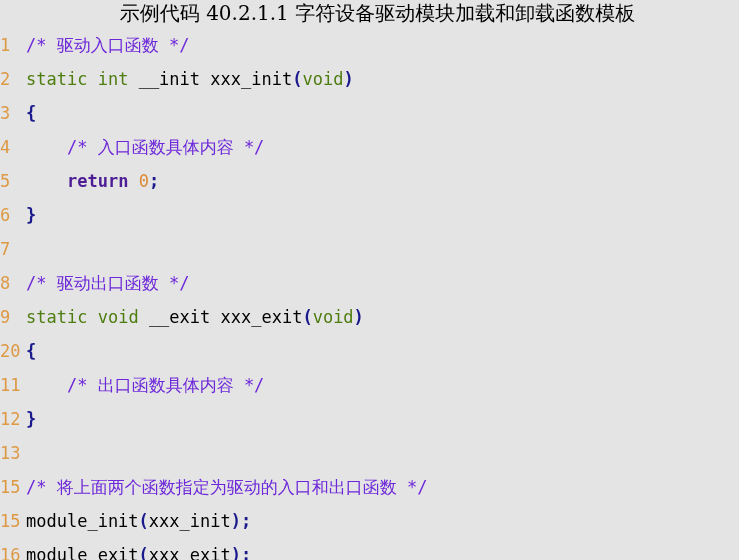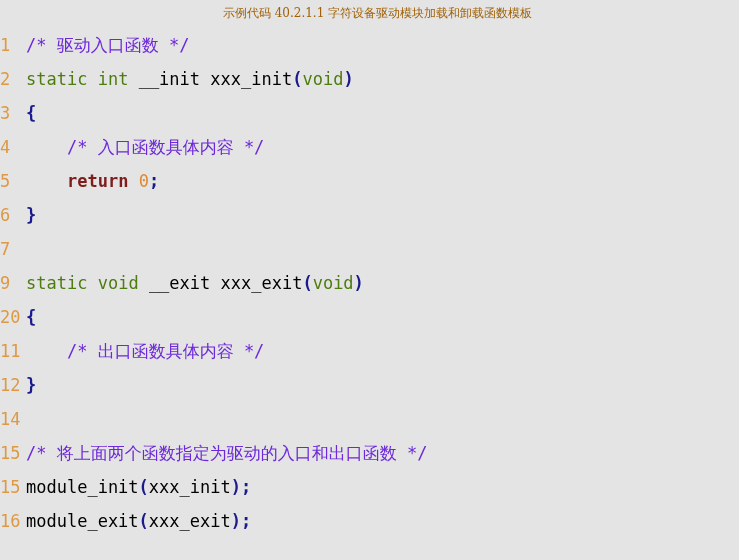--- a/index.html
+++ b/index.html
@@ -9,23 +9,23 @@
   }
   body {
     width: 739px;
     height: 560px;
     overflow: hidden;
     font-family: "DejaVu Sans Mono", "Liberation Mono", monospace;
   }
 
   #caption {
     text-align: center;
-    color: #a16207;
+    color: #000000;
     font-family: "DejaVu Serif", "Liberation Serif", serif;
-    font-size: 12px;
+    font-size: 20px;
     line-height: 26px;
     height: 26px;
     white-space: nowrap;
     letter-spacing: 0px;
     padding-left: 16px;
   }
 
   #code {
     padding-top: 2px;
   }
@@ -46,40 +46,41 @@
     font-family: "DejaVu Sans Mono", "Liberation Mono", monospace;
   }
 
   .code-text {
     display: inline;
   }
 
   
   .cm  { color: #6d28d9; }            
   .kw  { color: #4d7c0f; }            
-  .kw2 { color: #7f1d1d; font-weight: bold; }  
+  .kw2 { color: #4c1d95; font-weight: bold; }  
   .id  { color: #000000; }            
   .pn  { color: #1a1a8c; font-weight: bold; }  
   .num { color: #dd8833; }            
   .blank { color: transparent; }
 </style>
 </head>
 <body>
 
 <div id="caption">示例代码 40.2.1.1  字符设备驱动模块加载和卸载函数模板</div>
 
 <div id="code">
     <div class="line"><span class="ln">1</span><span class="code-text"><span class="cm">/* 驱动入口函数 */</span></span></div>
     <div class="line"><span class="ln">2</span><span class="code-text"><span class="kw">static</span><span class="id"> </span><span class="kw">int</span><span class="id"> </span><span class="id">__init xxx_init</span><span class="pn">(</span><span class="kw">void</span><span class="pn">)</span></span></div>
     <div class="line"><span class="ln">3</span><span class="code-text"><span class="pn">{</span></span></div>
     <div class="line"><span class="ln">4</span><span class="code-text"><span class="cm">    /* 入口函数具体内容 */</span></span></div>
     <div class="line"><span class="ln">5</span><span class="code-text"><span class="id">    </span><span class="kw2">return</span><span class="id"> </span><span class="num">0</span><span class="pn">;</span></span></div>
     <div class="line"><span class="ln">6</span><span class="code-text"><span class="pn">}</span></span></div>
     <div class="line"><span class="ln">7</span><span class="code-text"><span class="blank"></span></span></div>
+    <div class="line"><span class="ln">8</span><span class="code-text"><span class="cm">/* 驱动出口函数 */</span></span></div>
     <div class="line"><span class="ln">9</span><span class="code-text"><span class="kw">static</span><span class="id"> </span><span class="kw">void</span><span class="id"> </span><span class="id">__exit xxx_exit</span><span class="pn">(</span><span class="kw">void</span><span class="pn">)</span></span></div>
     <div class="line"><span class="ln">20</span><span class="code-text"><span class="pn">{</span></span></div>
     <div class="line"><span class="ln">11</span><span class="code-text"><span class="cm">    /* 出口函数具体内容 */</span></span></div>
     <div class="line"><span class="ln">12</span><span class="code-text"><span class="pn">}</span></span></div>
-    <div class="line"><span class="ln">14</span><span class="code-text"><span class="blank"></span></span></div>
+    <div class="line"><span class="ln">13</span><span class="code-text"><span class="blank"></span></span></div>
     <div class="line"><span class="ln">15</span><span class="code-text"><span class="cm">/* 将上面两个函数指定为驱动的入口和出口函数 */</span></span></div>
     <div class="line"><span class="ln">15</span><span class="code-text"><span class="id">module_init</span><span class="pn">(</span><span class="id">xxx_init</span><span class="pn">)</span><span class="pn">;</span></span></div>
     <div class="line"><span class="ln">16</span><span class="code-text"><span class="id">module_exit</span><span class="pn">(</span><span class="id">xxx_exit</span><span class="pn">)</span><span class="pn">;</span></span></div>
   </div>
 
 </body></html>

